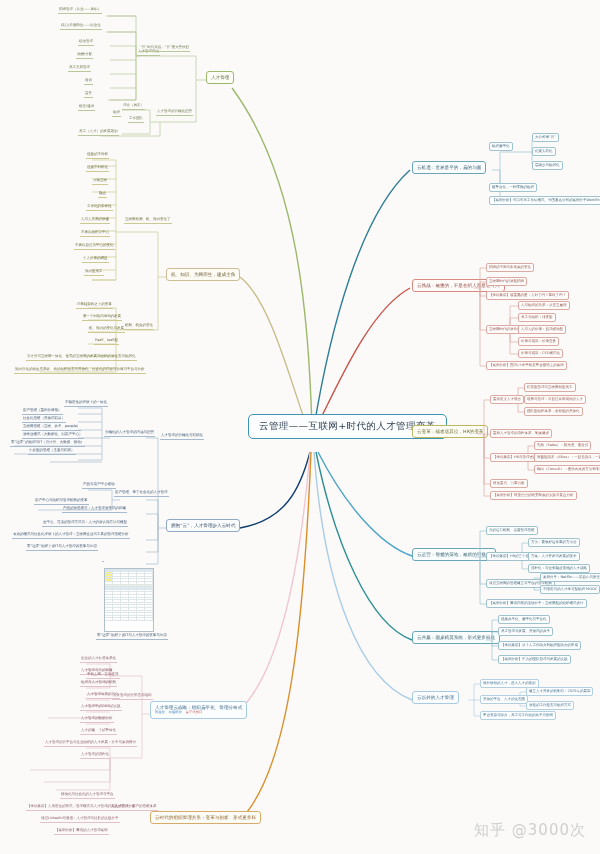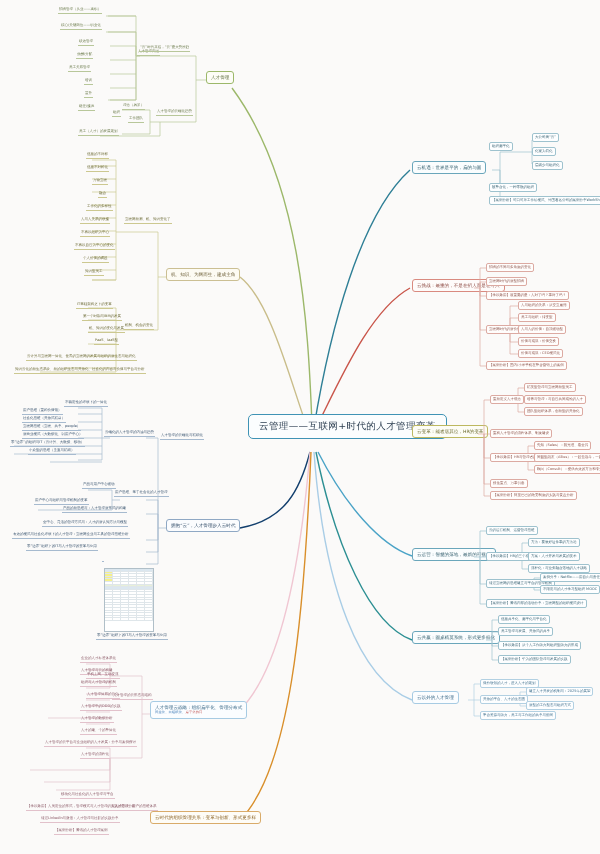--- a/index.html
+++ b/index.html
@@ -583,14 +583,15 @@
   <div class="leaf pk" style="left:86px;top:673px;">手机上网、互动交流</div>
 
   <div class="leaf pk" style="left:60px;top:793px;">移动化与社会化的人才管理与平台</div>
   <div class="leaf pk" style="left:26px;top:805px;">【学以致用】人员定位的形式，管理模式与人才管理的实践的方法分析</div>
   <div class="leaf pk" style="left:40px;top:817px;">通过Linkedln与微信：人才管理与社群的实践分享</div>
   <div class="leaf pk" style="left:54px;top:829px;">【案例分析】腾讯的人才管理案例</div>
   <div class="leaf pk" style="left:110px;top:805px;">与人才管理、用户的思维体系</div>
 
   <div class="node lv1 orange" style="left:150px;top:811px;">云时代的组织管理关系：变革与创新、形式更多样</div>
 
+  <div class="watermark">知乎 @3000次</div>
 
 </div>
 
 </body></html>

